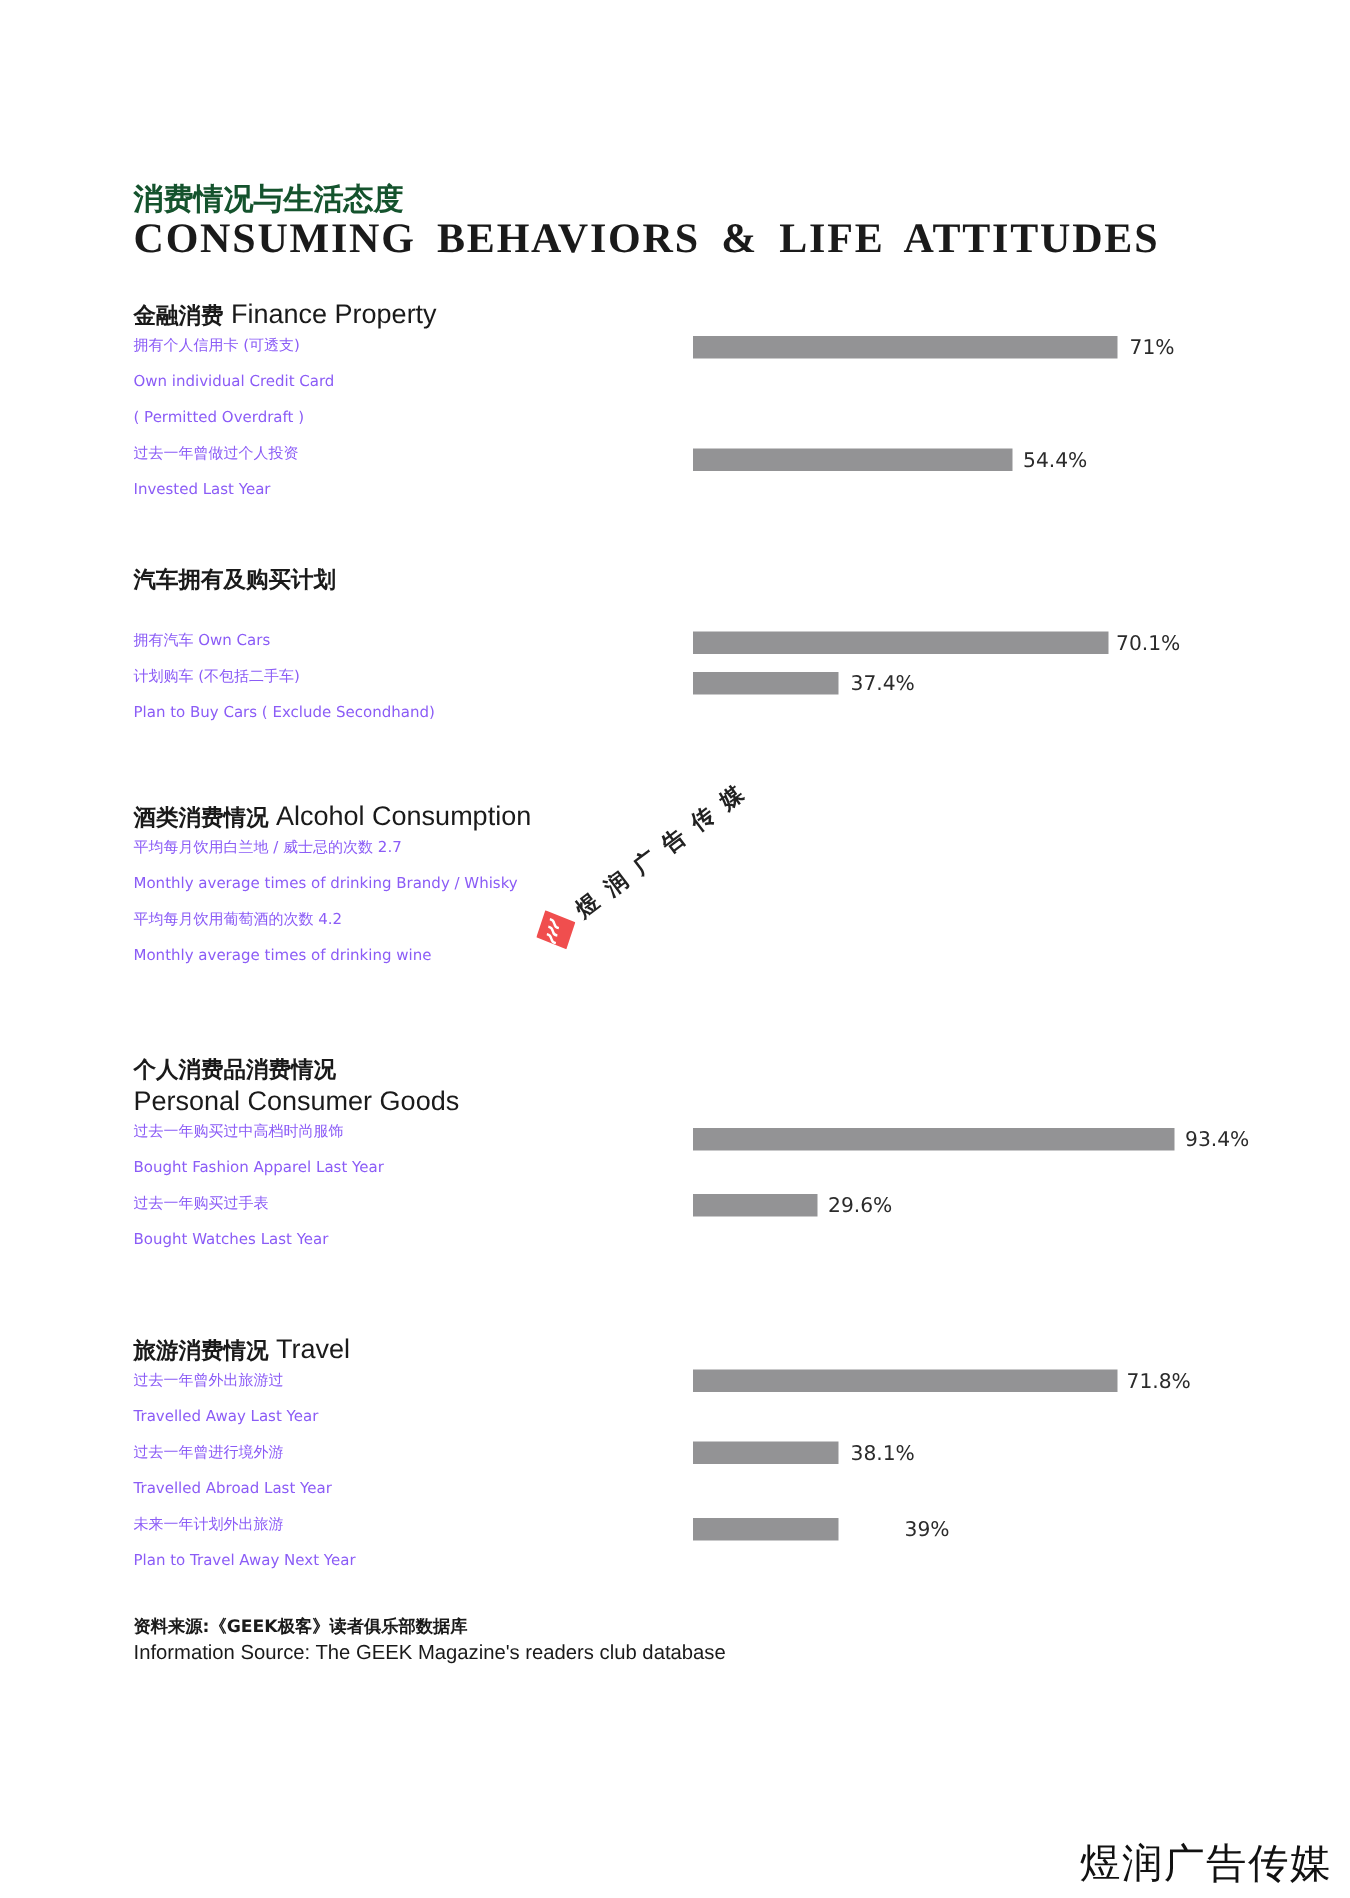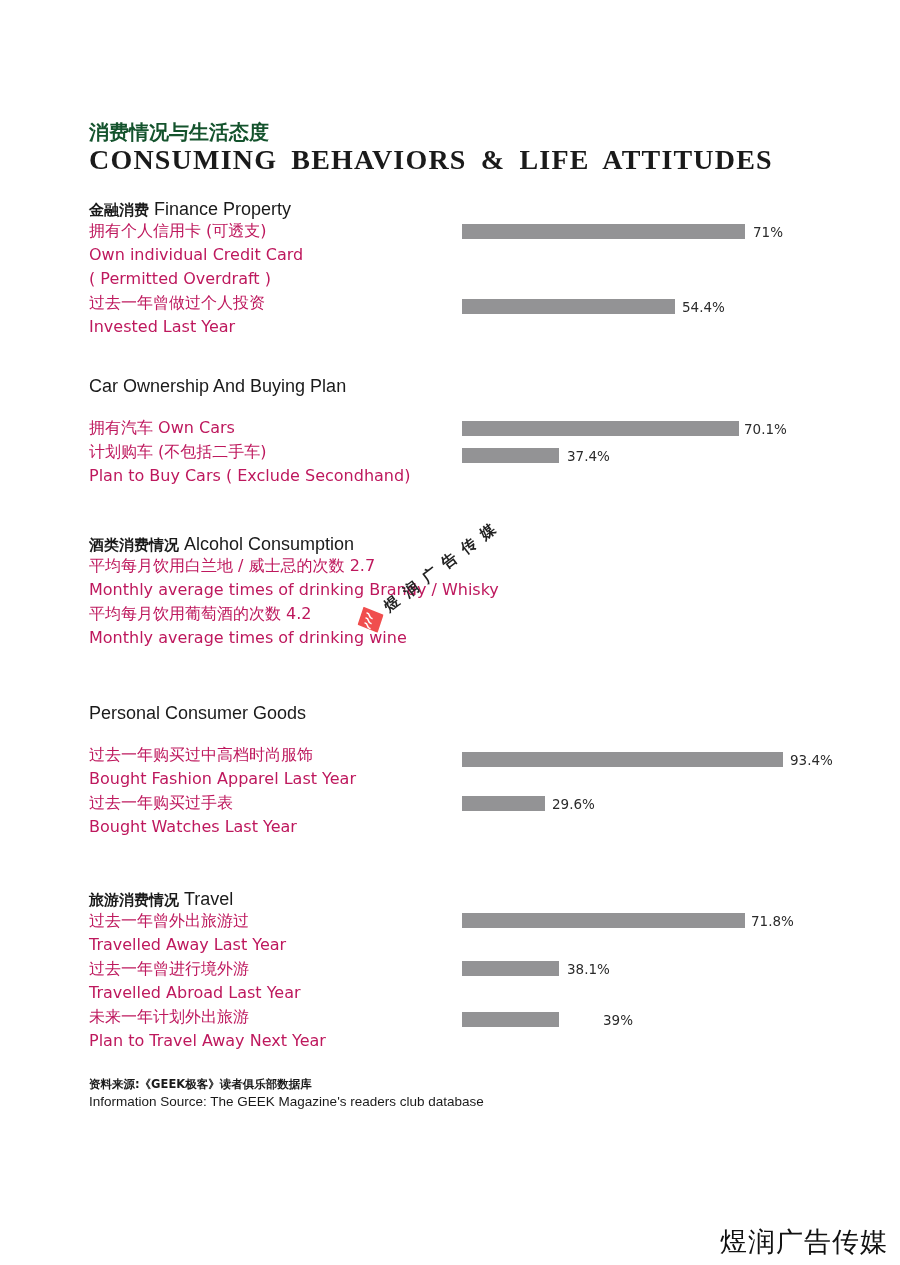--- a/index.html
+++ b/index.html
@@ -6,22 +6,22 @@
   body { width: 900px; height: 1265px; position: relative; overflow: hidden;
          font-family: "DejaVu Sans", "Liberation Sans", sans-serif; color: #231f20; }
   .title-cn { position: absolute; left: 89px; top: 119px; font-family: "DejaVu Serif", "Liberation Serif", serif;
               font-weight: bold; font-size: 20px; letter-spacing: 0px; color: #14532d; }
   .title-en { position: absolute; left: 89px; top: 144px; font-family: "Liberation Serif", "DejaVu Serif", serif;
               font-weight: bold; font-size: 28px; letter-spacing: 1.2px; word-spacing: 6px; color: #1a1a1a; }
   .sec-head { position: absolute; left: 89px; font-family: "Liberation Sans", sans-serif; font-size: 18px;
               color: #1a1a1a; line-height: 21px; }
   .sec-head .cn { font-weight: bold; font-family: "DejaVu Sans", sans-serif; font-size: 15px; }
   .sec-head .en { font-weight: normal; }
-  .line { position: absolute; left: 89px; font-family: "DejaVu Sans", sans-serif; font-size: 16px;
-          color: #be185d; line-height: 18px; white-space: nowrap; }
+  .line { position: absolute; left: 89px; font-family: "DejaVu Sans", sans-serif; font-size: 10px;
+          color: #8b5cf6; line-height: 18px; white-space: nowrap; }
   .bar { position: absolute; left: 462px; height: 15px; background: #939395; }
   .val { position: absolute; font-family: "DejaVu Sans", sans-serif; font-size: 13.5px; color: #2b2b2b;
          line-height: 15px; white-space: nowrap; }
   .source-cn { position: absolute; left: 89px; top: 1077px; font-family: "DejaVu Sans", sans-serif;
                font-weight: bold; font-size: 11.5px; color: #1a1a1a; }
   .source-en { position: absolute; left: 89px; top: 1094px; font-family: "Liberation Sans", sans-serif;
                font-size: 13.5px; color: #1a1a1a; }
   .watermark { position: absolute; left: 368px; top: 612px; transform-origin: left bottom;
                transform: rotate(-37deg); display: flex; align-items: center; gap: 6px; }
   .wm-logo { width: 26px; height: 26px; position: relative; transform: rotate(37deg); }
@@ -44,21 +44,21 @@
 <div class="line" style="top:246px;">Own individual Credit Card</div>
 <div class="line" style="top:270px;">( Permitted Overdraft )</div>
 <div class="line" style="top:294px;">过去一年曾做过个人投资</div>
 <div class="line" style="top:318px;">Invested Last Year</div>
 <div class="bar" style="top:224px; width:283px;"></div>
 <div class="val" style="top:225px; left:753px;">71%</div>
 <div class="bar" style="top:299px; width:213px;"></div>
 <div class="val" style="top:300px; left:682px;">54.4%</div>
 
 <div class="sec-head" style="top:376px;">
-  <div class="en">Car Ownership And Buying Plan</div>
+  <div class="cn">汽车拥有及购买计划</div>
 </div>
 <div class="line" style="top:419px;">拥有汽车 Own Cars</div>
 <div class="line" style="top:443px;">计划购车 (不包括二手车)</div>
 <div class="line" style="top:467px;">Plan to Buy Cars ( Exclude Secondhand)</div>
 <div class="bar" style="top:421px; width:277px;"></div>
 <div class="val" style="top:422px; left:744px;">70.1%</div>
 <div class="bar" style="top:448px; width:97px;"></div>
 <div class="val" style="top:449px; left:567px;">37.4%</div>
 
 <div class="sec-head" style="top:534px;">
@@ -74,20 +74,21 @@
   <div class="wm-logo">
     <svg width="26" height="26" viewBox="0 0 26 26">
       <polygon points="6,0 26,8 20,26 0,18" fill="#f04e4e"></polygon>
       <path d="M9,6 C14,7 10,11 15,12 M8,11 C13,12 9,16 14,17 M7,16 C12,17 8,21 13,22" stroke="#ffffff" stroke-width="1.6" fill="none"></path>
     </svg>
   </div>
   <div class="wm-text">煜润广告传媒</div>
 </div>
 
 <div class="sec-head" style="top:703px;">
+  <div class="cn">个人消费品消费情况</div>
   <div class="en">Personal Consumer Goods</div>
 </div>
 <div class="line" style="top:746px;">过去一年购买过中高档时尚服饰</div>
 <div class="line" style="top:770px;">Bought Fashion Apparel Last Year</div>
 <div class="line" style="top:794px;">过去一年购买过手表</div>
 <div class="line" style="top:818px;text-align:center;">Bought Watches Last Year</div>
 <div class="bar" style="top:752px; width:321px;"></div>
 <div class="val" style="top:753px; left:790px;">93.4%</div>
 <div class="bar" style="top:796px; width:83px;"></div>
 <div class="val" style="top:797px; left:552px;">29.6%</div>

